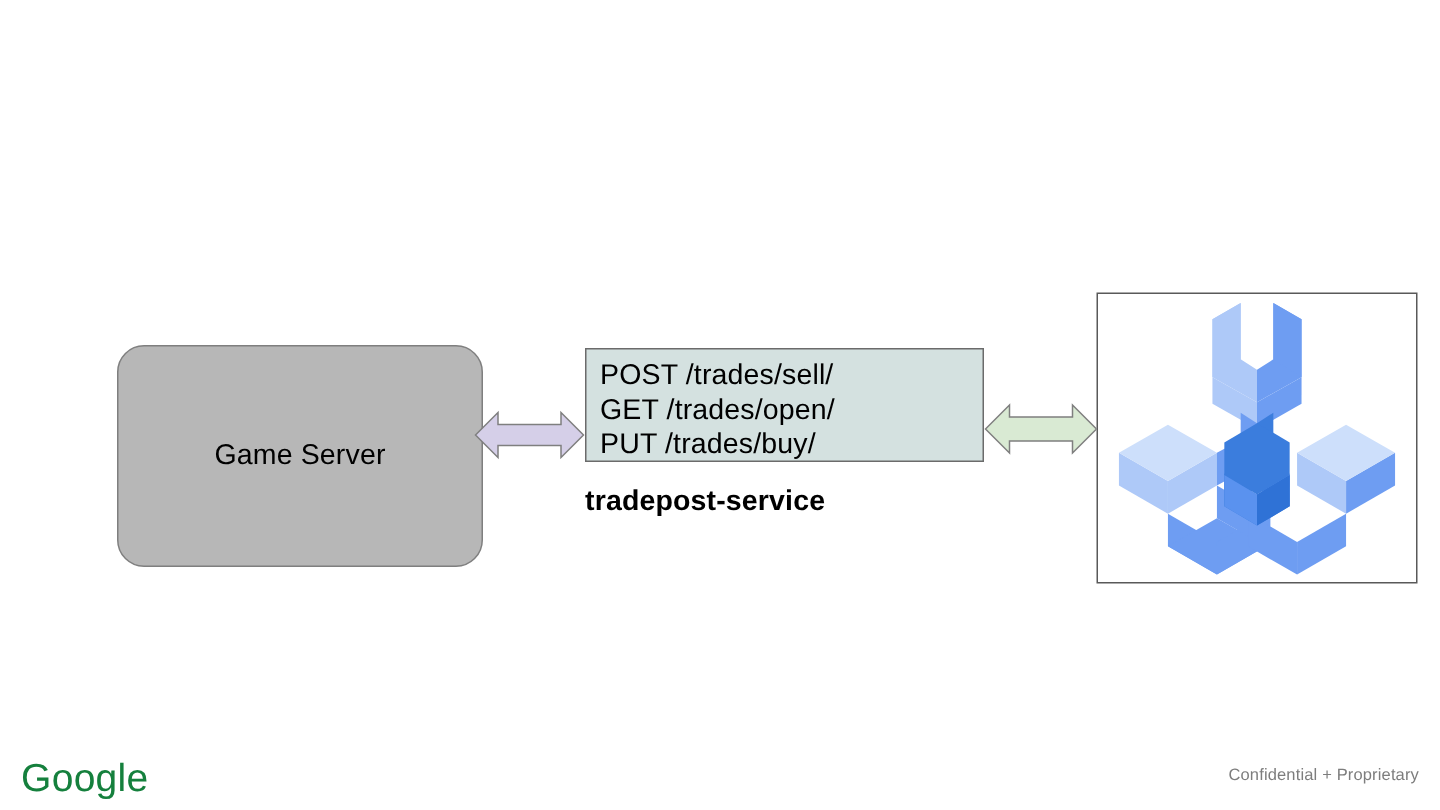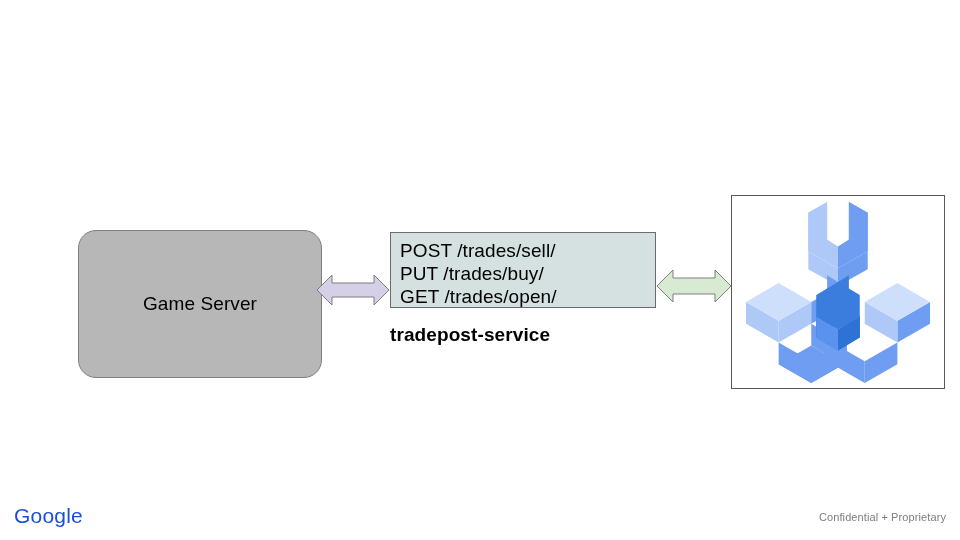--- a/index.html
+++ b/index.html
@@ -117,22 +117,22 @@
     width: 100%;
     height: 100%;
     display: block;
   }
 
   
   #footer-google {
     position: absolute;
     left: 14px;
     top: 505px;
-    font-size: 21px;
-    color: #1d4ed8;
+    font-size: 26px;
+    color: #15803d;
     letter-spacing: 0.2px;
     line-height: 1;
   }
   #footer-confidential {
     position: absolute;
     right: 14px;
     top: 512px;
     font-size: 11px;
     color: #7d7d7d;
     letter-spacing: 0.1px;
@@ -150,22 +150,22 @@
   </div>
 
   <div class="arrow-wrap" id="arrow-left-right">
     <svg viewBox="0 0 74 40" width="74" height="40">
       <polygon points="1,20 16,5 16,13 58,13 58,5 73,20 58,35 58,27 16,27 16,35" fill="#d5cfe8" stroke="#7f7f7f" stroke-width="1" stroke-linejoin="miter"></polygon>
     </svg>
   </div>
 
   <div id="tradepost-box">
     <div class="endpoint-line">POST /trades/sell/</div>
+    <div class="endpoint-line">GET /trades/open/</div>
     <div class="endpoint-line">PUT /trades/buy/</div>
-    <div class="endpoint-line">GET /trades/open/</div>
   </div>
   <div id="tradepost-caption">tradepost-service</div>
 
   <div class="arrow-wrap" id="arrow-right-logo">
     <svg viewBox="0 0 76 42" width="76" height="42">
       <polygon points="1,21 17,5 17,13 59,13 59,5 75,21 59,37 59,29 17,29 17,37" fill="#d9ead3" stroke="#7f7f7f" stroke-width="1" stroke-linejoin="miter"></polygon>
     </svg>
   </div>
 
   <div id="logo-frame">

